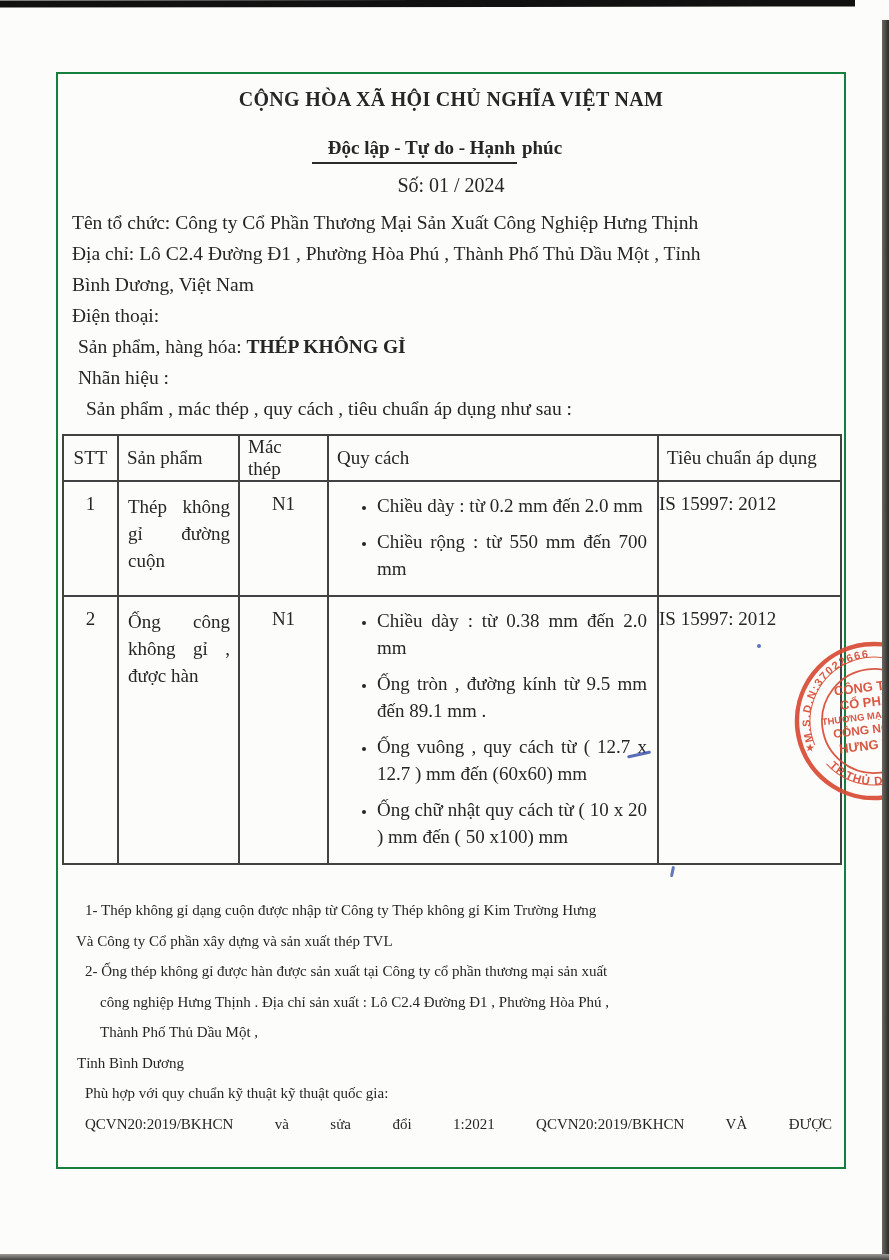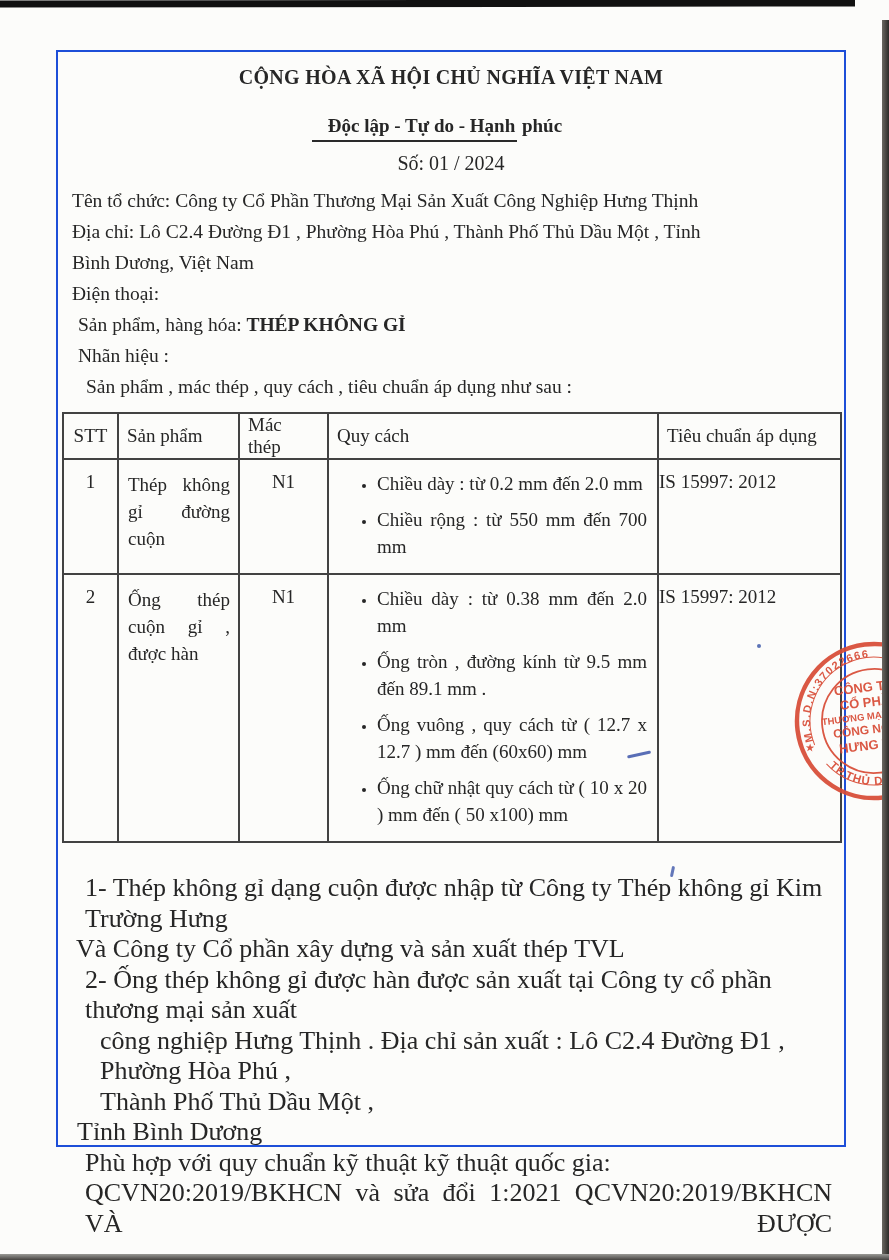--- a/index.html
+++ b/index.html
@@ -6,22 +6,22 @@
   body {
     width:889px; height:1260px; position:relative; overflow:hidden;
     background:#fcfcfa; color:#262626;
     font-family:"Liberation Serif","DejaVu Serif",serif;
   }
   
   .strip-top    { position:absolute; left:0; top:0; width:855px; height:7px; background:#111; transform:rotate(-.08deg); z-index:11; }
   .strip-right  { position:absolute; right:0; top:20px; width:7px; height:1240px; background:linear-gradient(to right,#6b6862,#2c2a27); z-index:10; }
   .strip-bottom { position:absolute; left:0; bottom:0; width:889px; height:6px; background:linear-gradient(to bottom,#9a9a96,#454340); z-index:10; }
   
-  .frame { position:absolute; left:56px; top:50px; width:790px; height:1097px;
-           border:2px solid #1d4ed8; box-sizing:border-box; z-index:2; }
+  .frame { position:absolute; left:56px; top:72px; width:790px; height:1097px;
+           border:2px solid #15803d; box-sizing:border-box; z-index:2; }
   .inner { padding:12px 8px 0 8px; }
   .c   { text-align:center; }
   .nat   { font-size:20px; font-weight:bold; letter-spacing:.3px; line-height:26px; }
   .motto { font-size:19px; font-weight:bold; line-height:26px; margin-top:23px; position:relative; left:-14px; }
   .motto .u { display:inline-block; border-bottom:2.5px solid #2a2a2a; padding:0 2px 1px 16px; }
   .title { font-size:26px; font-weight:bold; letter-spacing:.4px; margin-top:26px; line-height:30px; }
   .num   { font-size:20px; margin-top:7px; line-height:28px; }
   
   .info { font-size:19.5px; margin:8px 8px 0 6px; }
   .info .ln { line-height:31px; }
@@ -35,21 +35,21 @@
   th.ct { text-align:center; padding:0 2px;margin-top:12px; }
   td.stt { text-align:center; padding-top:11px; }
   td.sp  { padding:11px 8px 0 9px; text-align:justify; line-height:27px; }
   td.mt  { text-align:center; padding-top:11px; }
   td.qc  { padding:10px 10px 4px 2px; }
   td.qc ul { margin:0; padding:0 0 0 46px; }
   td.qc li { line-height:27px; margin-bottom:9px; text-align:justify; }
   td.qc li::marker { font-size:13px; }
   td.tc  { padding:11px 4px 0 0; }
   
-  .notes { font-size:26px; margin:30px 4px 0 10px; }
+  .notes { font-size:15px; margin:30px 4px 0 10px; }
   .notes .ln { line-height:30.5px; }
   .ml0  { margin-left:0; }
   .ml1  { margin-left:1px; }
   .ml9  { margin-left:9px; }
   .ml24 { margin-left:24px; }
   .mlneg{ margin-left:-8px; }
   .just { text-align:justify; text-align-last:justify; margin-left:9px; }
   
   .stamp-clip { position:absolute; left:792px; top:636px; width:91px; height:168px; overflow:hidden; z-index:5; opacity:.92; }
   .stamp-clip svg { position:absolute; left:0; top:3px; }
@@ -106,21 +106,21 @@
         <td class="qc">
           <ul>
             <li>Chiều dày : từ 0.2 mm đến 2.0 mm</li>
             <li>Chiều rộng : từ 550 mm đến 700 mm</li>
           </ul>
         </td>
         <td class="tc">IS 15997: 2012</td>
       </tr>
       <tr>
         <td class="stt">2</td>
-        <td class="sp">Ống thép cuộn gỉ , được hàn</td>
+        <td class="sp">Ống công không gỉ , được hàn</td>
         <td class="mt">N1</td>
         <td class="qc">
           <ul>
             <li>Chiều dày : từ 0.38 mm đến 2.0 mm</li>
             <li>Ống tròn , đường kính từ 9.5 mm đến 89.1 mm .</li>
             <li>Ống vuông , quy cách từ ( 12.7 x 12.7 ) mm đến (60x60) mm</li>
             <li>Ống chữ nhật quy cách từ ( 10 x 20 ) mm đến ( 50 x100) mm</li>
           </ul>
         </td>
         <td class="tc">IS 15997: 2012</td>

